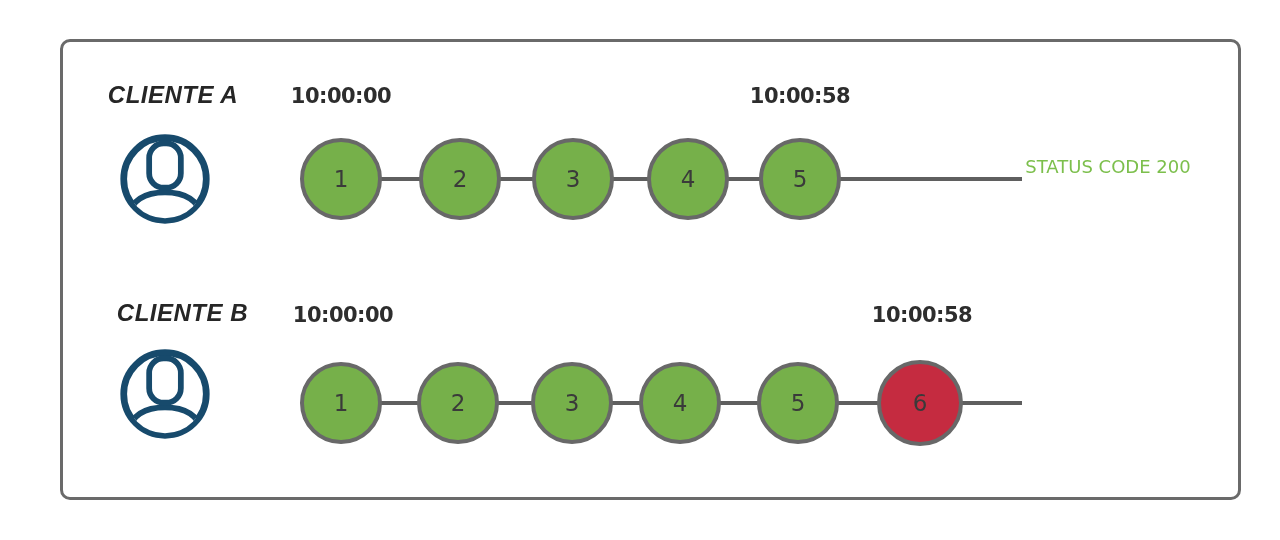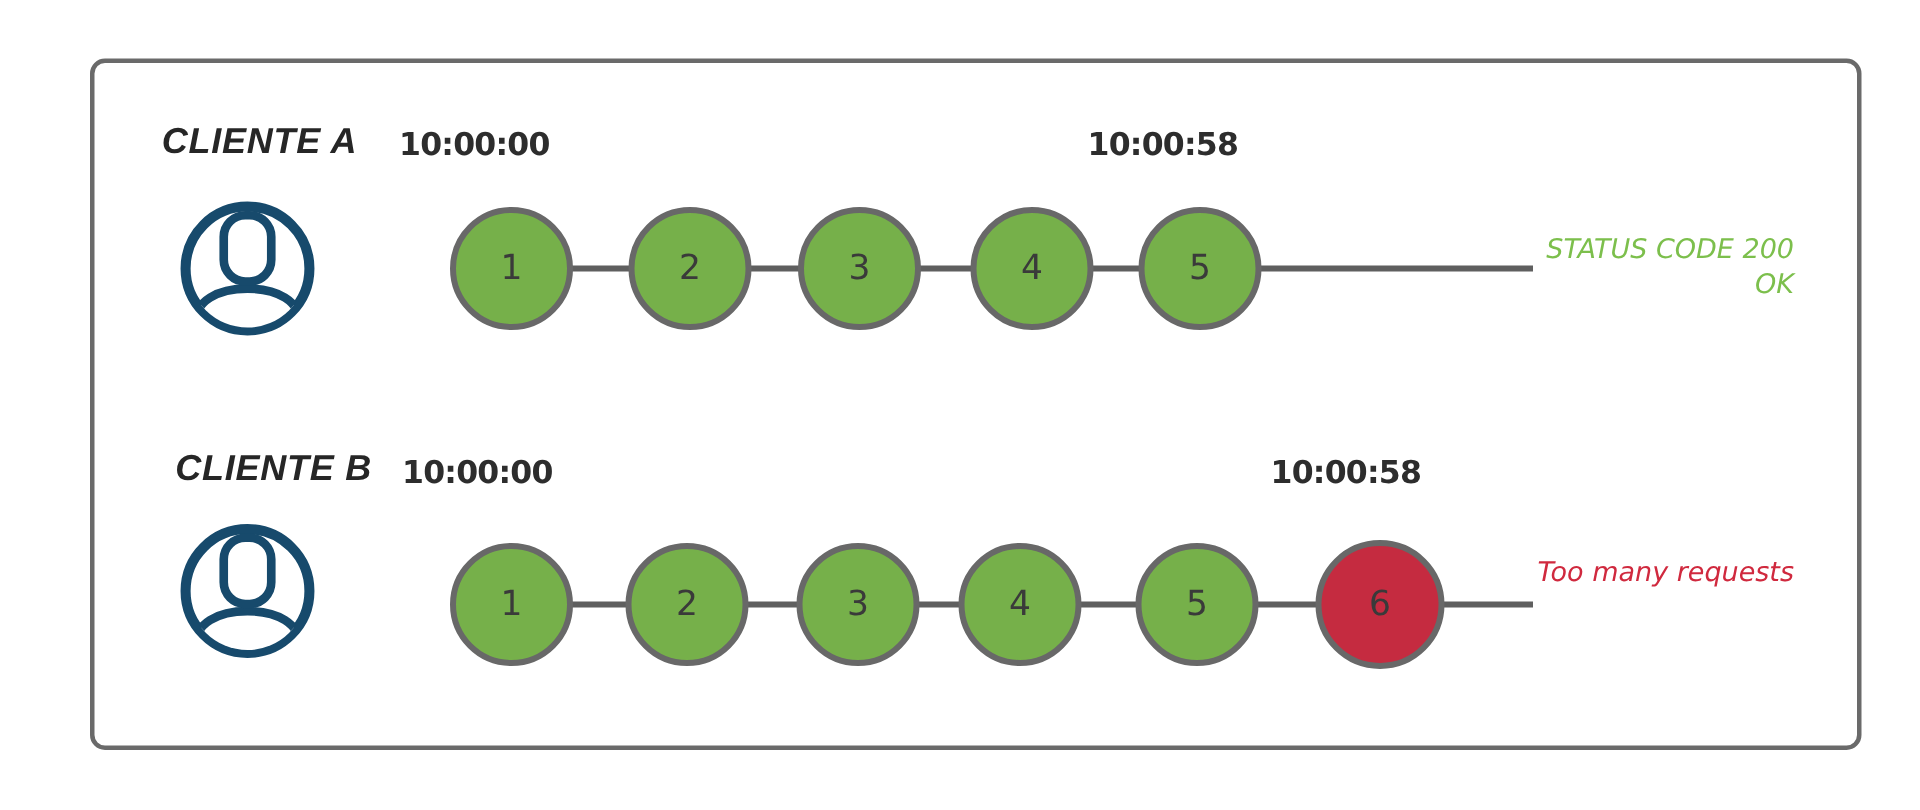--- a/index.html
+++ b/index.html
@@ -17,42 +17,42 @@
     font-family:"Liberation Sans",sans-serif;}
   .canvas{position:relative;width:1136px;height:540px;background:#ffffff;}
   .frame{position:absolute;left:60px;top:39px;width:1181px;height:461px;
     border:3px solid #6a6a6a;border-radius:10px;background:transparent;}
   .row{position:absolute;left:0;top:0;width:100%;height:100%;}
   .client-label{position:absolute;width:150px;text-align:center;
     font-family:"Liberation Sans",sans-serif;font-weight:bold;font-style:italic;
     font-size:24px;letter-spacing:.5px;color:#262626;}
   .row-a .client-label{left:98px;top:81px;}
   .row-b .client-label{left:98px;top:299px;text-align:right;}
-  .time{position:absolute;width:150px;
+  .time{position:absolute;width:150px;text-align:center;
     font-family:"DejaVu Sans",sans-serif;font-weight:bold;font-size:21px;
     letter-spacing:-.5px;color:var(--ink);}
   .row-a .time-start{left:266px;top:84px;}
   .row-a .time-end{left:725px;top:84px;}
   .row-b .time-start{left:268px;top:303px;}
   .row-b .time-end{left:847px;top:303px;}
   .avatar{position:absolute;width:96px;height:96px;}
   .row-a .avatar{left:117px;top:131px;}
   .row-b .avatar{left:117px;top:346px;}
   .timeline{position:absolute;height:4px;background:var(--line-gray);z-index:1;}
   .row-a .timeline{left:341px;top:177px;width:681px;}
   .row-b .timeline{left:341px;top:401px;width:681px;}
   .request-circle{position:absolute;width:82px;height:82px;border-radius:50%;
     border:4px solid var(--stroke-gray);display:flex;align-items:center;
     justify-content:center;font-family:"DejaVu Sans",sans-serif;font-size:23px;
     color:#3a3a3a;z-index:2;}
   .request-circle.big{width:86px;height:86px;}
   .state-ok{background:var(--green);}
   .state-blocked{background:var(--red);}
-  .status{position:absolute;width:176px;text-align:right;
-    font-family:"DejaVu Sans",sans-serif;font-size:18px;line-height:23px;font-style:italic;}
+  .status{position:absolute;width:176px;text-align:center;
+    font-family:"DejaVu Sans",sans-serif;font-size:18px;line-height:23px;}
   .row-a .status{left:1020px;top:155px;color:var(--green-text);}
   .row-b .status{left:1020px;top:370px;color:var(--red-text);}
 </style>
 </head>
 <body>
 
 <div class="canvas">
   <div class="frame"></div>
 
   <section class="row row-a">
@@ -79,21 +79,20 @@
     <div class="timeline"></div>
 
     <div class="request-circle state-ok" style="left:300px;top:138px">1</div>
     <div class="request-circle state-ok" style="left:419px;top:138px">2</div>
     <div class="request-circle state-ok" style="left:532px;top:138px">3</div>
     <div class="request-circle state-ok" style="left:647px;top:138px">4</div>
     <div class="request-circle state-ok" style="left:759px;top:138px">5</div>
 
     <div class="status">
       <div>STATUS CODE 200</div>
-      <div>OK</div>
     </div>
   </section>
 
   <section class="row row-b">
     <div class="client-label">CLIENTE B</div>
 
     <div class="time time-start">10:00:00</div>
     <div class="time time-end">10:00:58</div>
 
     <div class="avatar">
@@ -114,16 +113,15 @@
     <div class="timeline"></div>
 
     <div class="request-circle state-ok" style="left:300px;top:362px">1</div>
     <div class="request-circle state-ok" style="left:417px;top:362px">2</div>
     <div class="request-circle state-ok" style="left:531px;top:362px">3</div>
     <div class="request-circle state-ok" style="left:639px;top:362px">4</div>
     <div class="request-circle state-ok" style="left:757px;top:362px">5</div>
     <div class="request-circle big state-blocked" style="left:877px;top:360px">6</div>
 
     <div class="status">
-      <div>Too many requests</div>
     </div>
   </section>
 </div>
 
 </body></html>

